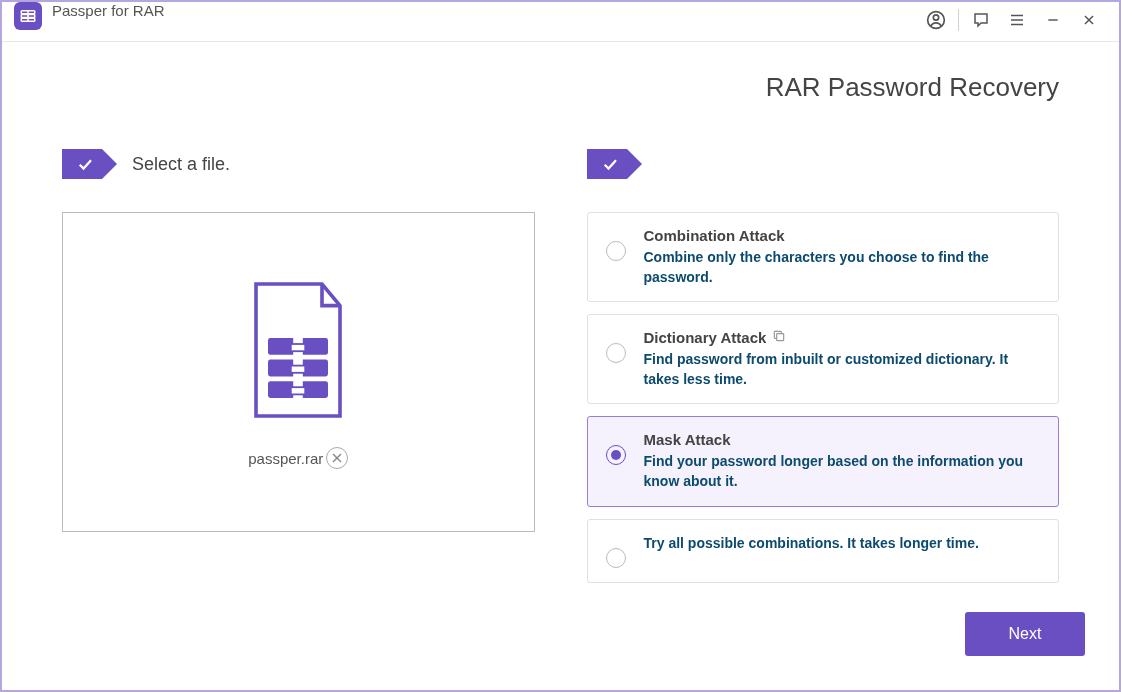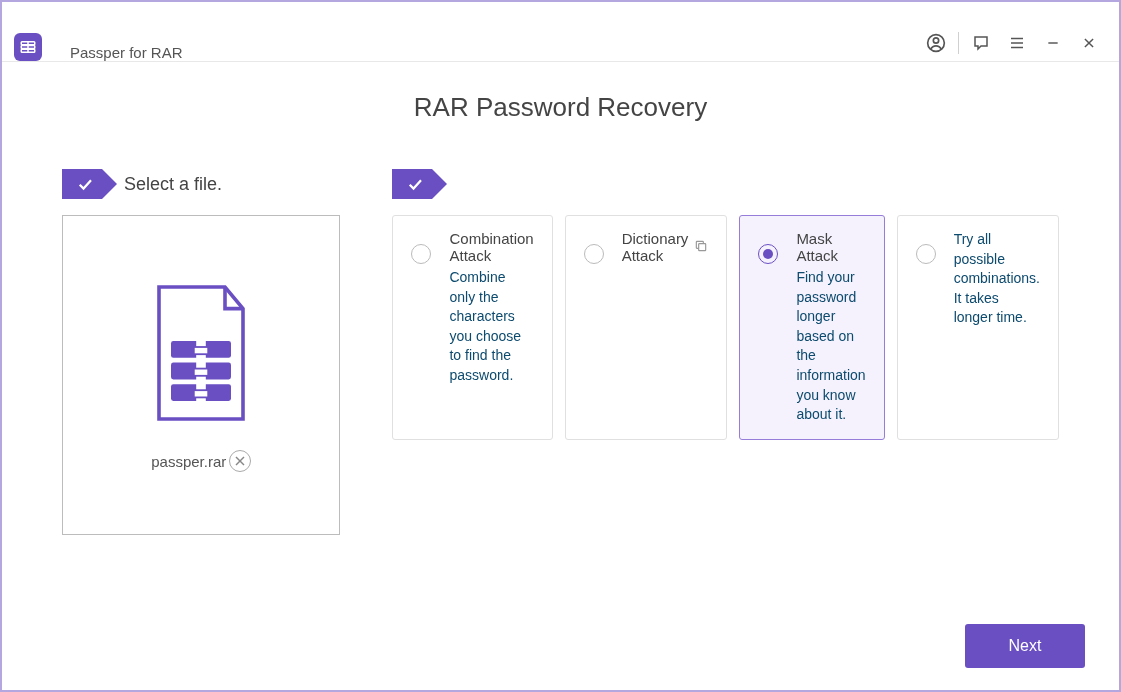--- a/index.html
+++ b/index.html
@@ -8,26 +8,25 @@
     background: #fff;
     width: 1121px;
     height: 692px;
     border: 2px solid #b4a7e0;
     overflow: hidden;
     color: #333;
   }
 
   
   .titlebar {
-    height: 60px;
+    height: 40px;
     display: flex;
-    align-items: flex-end;
+    align-items: flex-start;
     padding: 0 12px 0 12px;
     border-bottom: 1px solid #e8e8e8;
-    gap: 18px;
   }
   .app-logo {
     width: 28px; height: 28px;
     background: #6a4fc3;
     border-radius: 6px;
     display: flex; align-items: center; justify-content: center;
     margin-right: 10px;
   }
   .app-logo svg { width: 18px; height: 18px; }
   .app-title { font-size: 15px; color: #555; }
@@ -39,37 +38,37 @@
     color: #555;
     cursor: pointer;
   }
   .tb-sep {
     width: 1px; height: 22px; background: #d0d0d0; margin: 0 4px;
   }
 
   
   .main { padding: 30px 60px 0 60px; }
   .page-title {
-    text-align: center;
+    text-align: right;
     font-size: 26px;
     font-weight: 400;
     color: #444;
     margin-bottom: 46px;
   }
 
   .columns {
     display: flex;
     gap: 52px;
     align-items: flex-start;
   }
   .col { flex: 1; }
 
   .step-header {
-    display: flex; align-items: center; gap: 12px;
-    margin-bottom: 16px;
+    display: flex; align-items: center; gap: 20px;
+    margin-bottom: 33px;
   }
   .step-chevron {
     background: #6a4fc3;
     color: #fff;
     height: 30px;
     padding: 0 8px 0 14px;
     display: flex; align-items: center;
     position: relative;
   }
   .step-chevron::after {
@@ -98,21 +97,21 @@
   }
   .remove-file {
     width: 22px; height: 22px;
     border: 1.5px solid #aaa; border-radius: 50%;
     display: flex; align-items: center; justify-content: center;
     color: #888; cursor: pointer;
   }
   .remove-file svg { width: 10px; height: 10px; }
 
   
-  .methods { display: flex; flex-direction: row; gap: 12px; }
+  .methods { display: flex; flex-direction: column; gap: 12px; font-weight: bold; }
   .method {
     border: 1px solid #e0e0e0;
     border-radius: 3px;
     padding: 14px 18px 14px 18px;
     display: flex; align-items: flex-start; gap: 18px;
     cursor: pointer;
   }
   .method.selected {
     border-color: #967dd9;
     background: #f5f2fd;
@@ -139,21 +138,21 @@
     font-size: 15px; color: #444;
     display: flex; align-items: center; gap: 6px;
     margin-bottom: 4px;
   }
   .method-title .copy-icon { color: #999; }
   .method-desc { font-size: 14px; color: #0c4a6e; line-height: 1.4; }
 
   
   .footer {
     position: absolute;
-    bottom: 24px; right: 36px;
+    bottom: 36px; right: 36px;
   }
   .next-btn {
     background: #6a4fc3;
     color: #fff;
     border: none;
     width: 120px; height: 44px;
     font-size: 16px;
     border-radius: 3px;
     cursor: pointer;
   }
@@ -271,20 +270,21 @@
           <div class="method">
             <div class="radio"></div>
             <div class="method-text">
               <div class="method-title">
                 <span>Dictionary Attack</span>
                 <span class="copy-icon"><svg width="14" height="14" viewBox="0 0 24 24" fill="none" stroke="#999" stroke-width="2">
                     <rect x="8" y="8" width="12" height="12" rx="1"></rect>
                     <path d="M16 8V5a1 1 0 0 0-1-1H5a1 1 0 0 0-1 1v10a1 1 0 0 0 1 1h3"></path>
                   </svg></span>
               </div>
+              <div class="method-desc">Find password from inbuilt or customized dictionary. It takes less time.</div>
             </div>
           </div>
           <div class="method selected">
             <div class="radio"></div>
             <div class="method-text">
               <div class="method-title">
                 <span>Mask Attack</span>
               </div>
               <div class="method-desc">Find your password longer based on the information you know about it.</div>
             </div>

